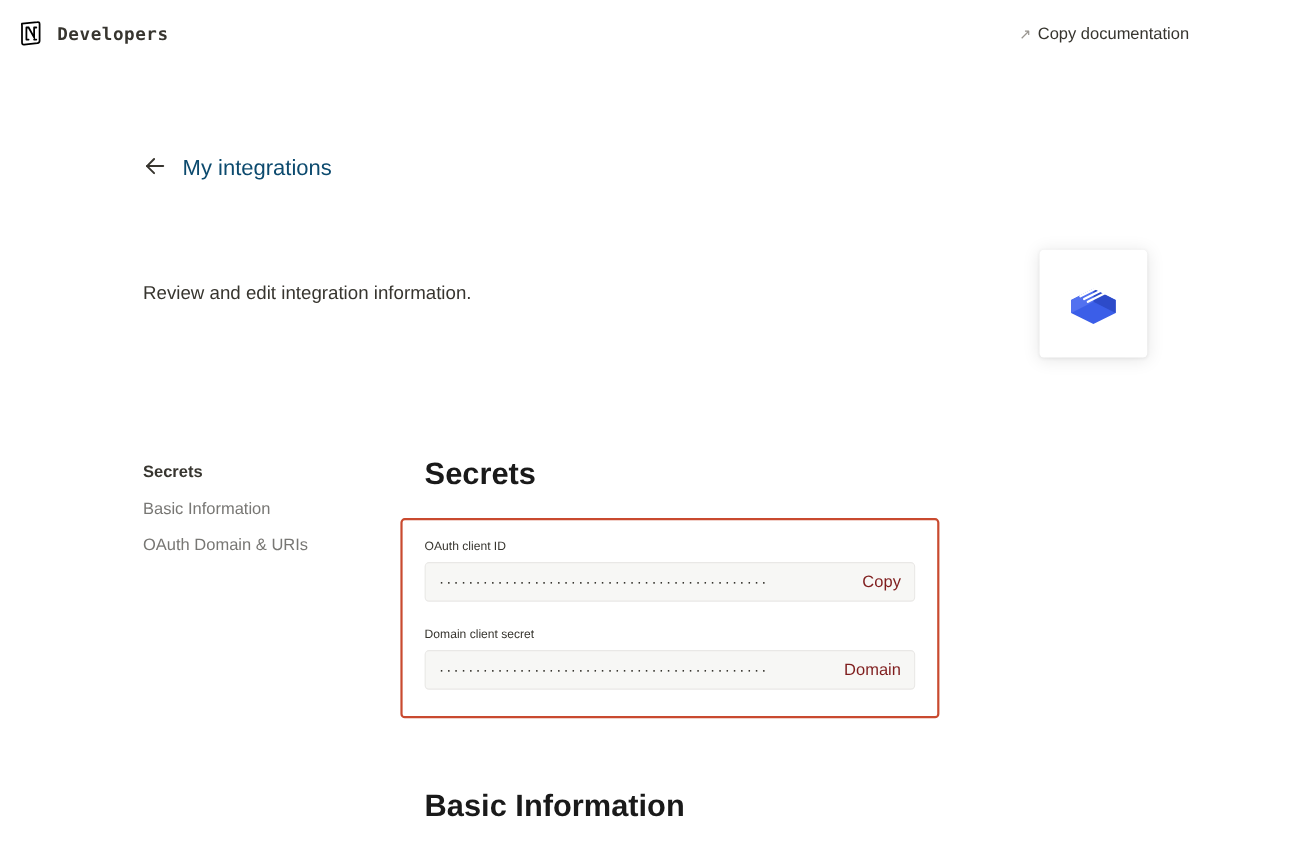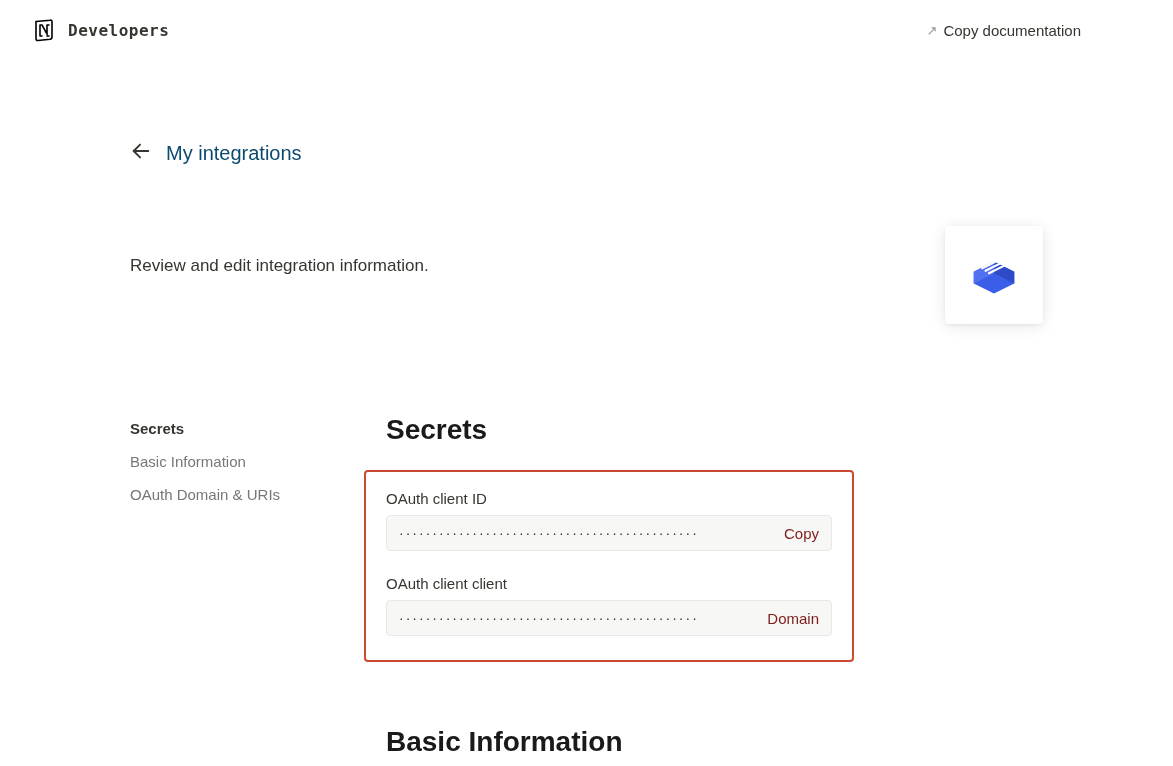--- a/index.html
+++ b/index.html
@@ -14,21 +14,21 @@
       color: #37352f;
       width: 1173px;
       height: 766px;
       overflow: hidden;
     }
     
     .header {
       display: flex;
       justify-content: space-between;
       align-items: center;
-      padding: 18px 32px 18px 32px;
+      padding: 18px 32px 18px 16px;
     }
     
     .header-left {
       display: flex;
       align-items: center;
       gap: 12px;
     }
     
     .logo-box {
       width: 24px;
@@ -155,21 +155,21 @@
     
     .field-group {
       margin-bottom: 24px;
     }
     
     .field-group:last-child {
       margin-bottom: 0;
     }
     
     .field-label {
-      font-size: 15px;
+      font-size: 11px;
       font-weight: 500;
       color: #37352f;
       margin-bottom: 8px;
     }
     
     .field-input-row {
       display: flex;
       align-items: center;
       background: #f7f7f5;
       border: 1px solid #e9e8e6;
@@ -275,21 +275,21 @@
 
         <div class="field-group">
           <div class="field-label">OAuth client ID</div>
           <div class="field-input-row">
             <div class="field-value">·············································</div>
             <div class="field-action">Copy</div>
           </div>
         </div>
 
         <div class="field-group">
-          <div class="field-label">OAuth client client</div>
+          <div class="field-label">Domain client secret</div>
           <div class="field-input-row">
             <div class="field-value">·············································</div>
             <div class="field-action">Domain</div>
           </div>
         </div>
 
       </div>
 
       <h2 class="basic-info-title">Basic Information</h2>
     </div>

